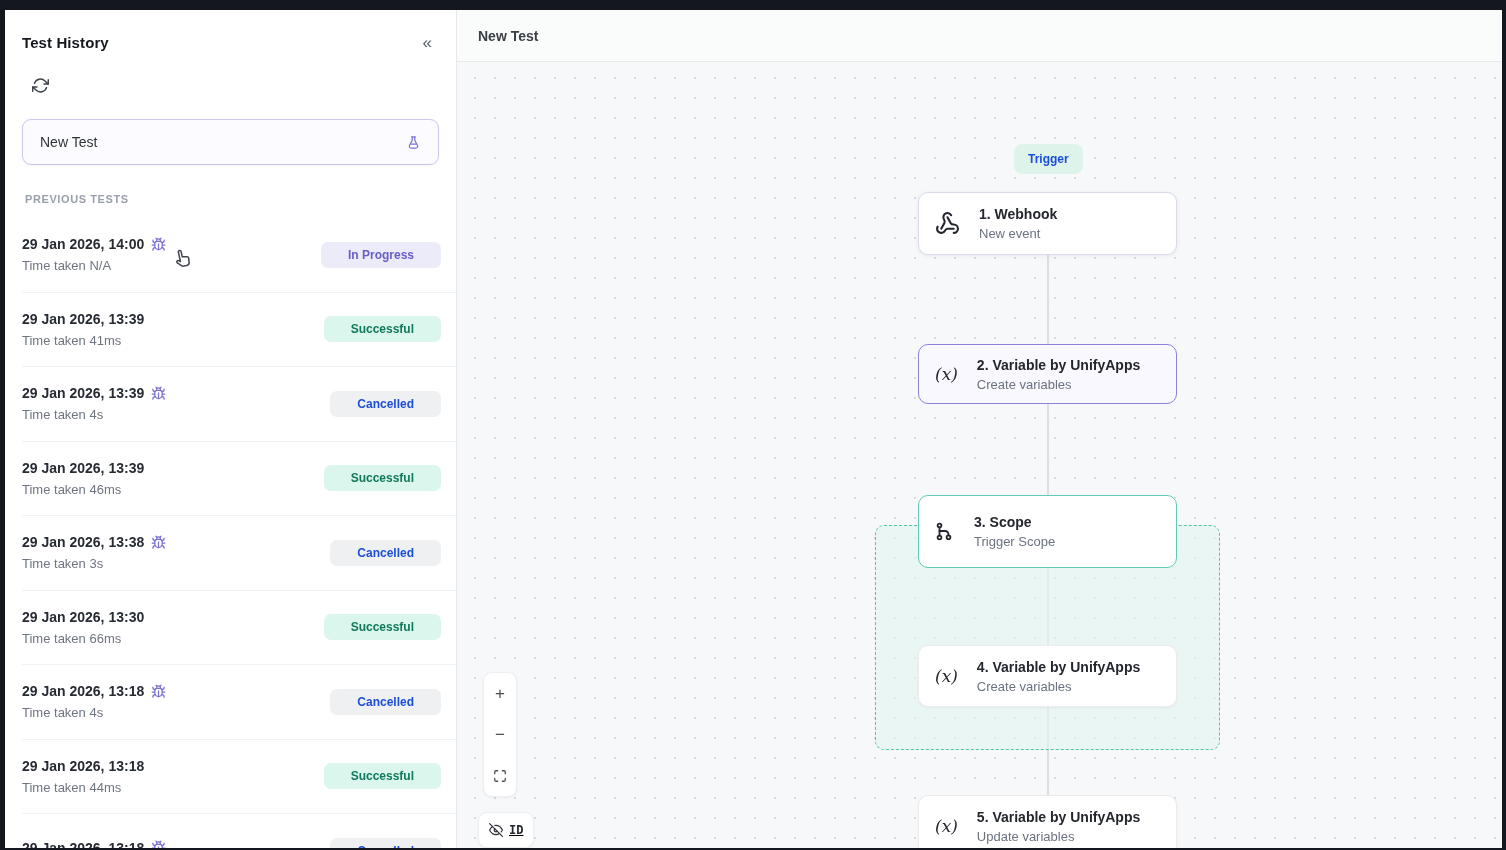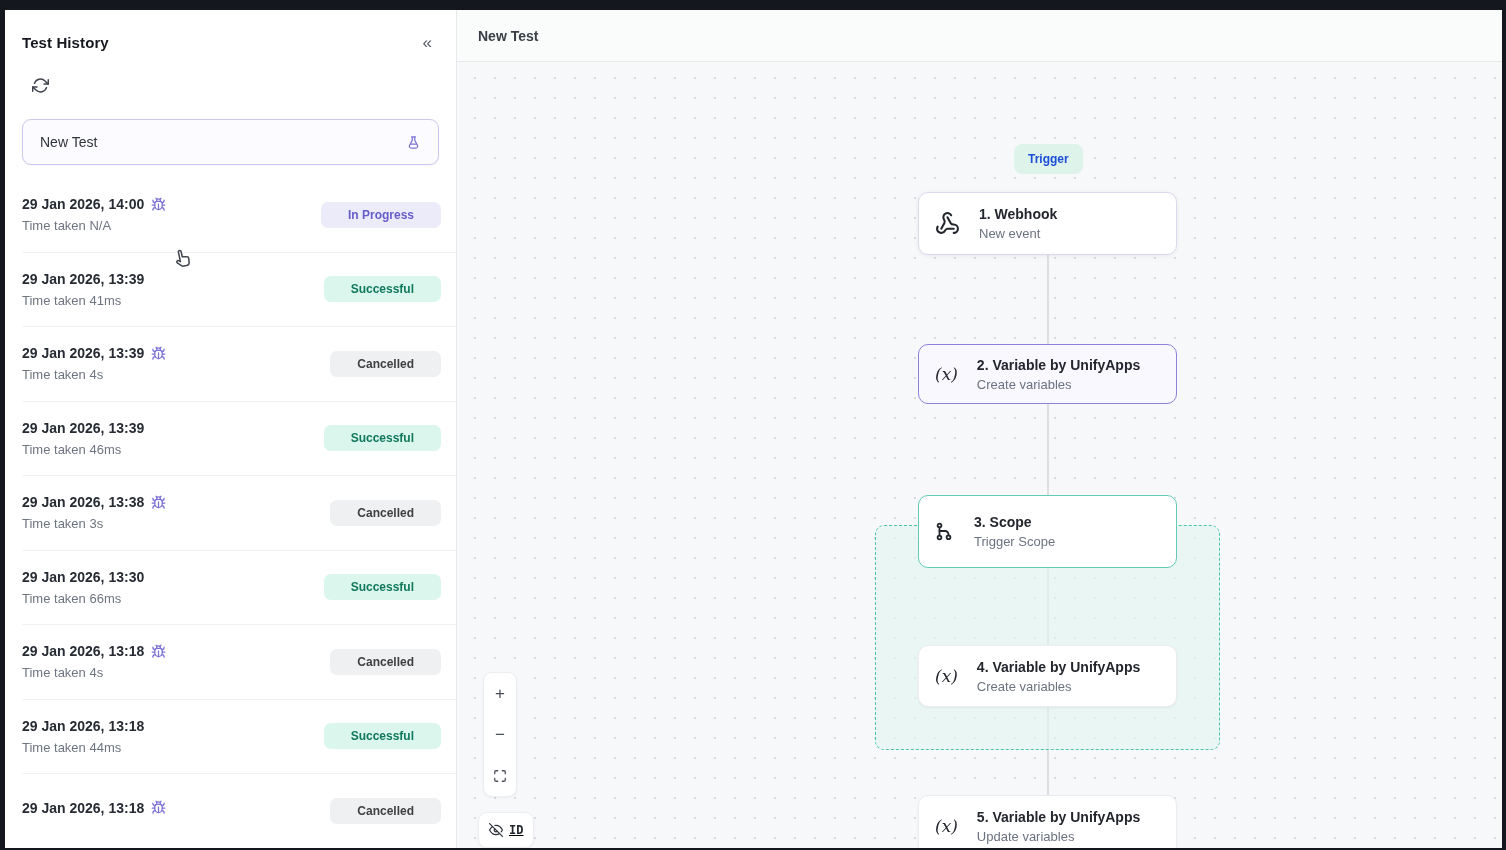--- a/index.html
+++ b/index.html
@@ -23,21 +23,21 @@
   .tests { margin-top:13px; flex:1; overflow:hidden; }
   .trow { height:74.5px; display:flex; align-items:center; justify-content:space-between; margin-left:17px; padding-right:15px; border-bottom:1px solid #f1f2f5; cursor:pointer; }
   .trow-dateline { display:flex; align-items:center; gap:7px; margin-bottom:6px; }
   .tdate { font-size:14px; font-weight:600; color:#272b33; }
   .bug-slot { color:#7b72d4; display:flex; }
   .bug-slot svg { width:15px; height:15px; }
   .ttime { font-size:13px; color:#6e7480; }
   .badge { font-size:12px; font-weight:600; padding:6px 27px; border-radius:7px; white-space:nowrap; }
   .b-progress { color:#675dc7; background:#ecebfa; }
   .b-success  { color:#10795c; background:#dbf6ec; }
-  .b-cancel   { color:#404040; background:#eef0f2; }
+  .b-cancel   { color:#1d4ed8; background:#eef0f2; }
 
   
   .canvas { flex:1; display:flex; flex-direction:column; overflow:hidden; }
   .canvas-header { height:52px; min-height:52px; background:#fafbfb; border-bottom:1px solid #e7e9eb; display:flex; align-items:center; padding-left:21px; }
   .canvas-title { font-size:14px; font-weight:700; color:#3a3f46; }
   .canvas-body { flex:1; position:relative; background:#f7f8f9;
     background-image:radial-gradient(circle,#d9dbdf 1.1px,transparent 1.1px);
     background-size:20px 20px; background-position:8px 6px; overflow:hidden; }
 
   .connector { position:absolute; left:590px; top:130px; bottom:0; width:1.5px; background:#dcdee2; }
@@ -93,20 +93,21 @@
     <div class="new-test">
       <span class="new-test-label">New Test</span>
       <span class="flask-icon">
         <svg viewBox="0 0 24 24" fill="none" stroke="currentColor" stroke-width="2" stroke-linecap="round" stroke-linejoin="round">
             <path d="M9 3h6M10 3v5.5L5.6 16.8A3 3 0 0 0 8.3 21h7.4a3 3 0 0 0 2.7-4.2L14 8.5V3"></path>
             <path d="M7.6 14.5h8.8"></path>
           </svg>
       </span>
     </div>
 
+    <div class="section-label">PREVIOUS TESTS</div>
 
     <div class="tests">
 
       <div class="trow">
         <div>
             <div class="trow-dateline">
               <span class="tdate">29 Jan 2026, 14:00</span>
               <span class="bug-slot">
                 <svg viewBox="0 0 24 24" fill="none" stroke="currentColor" stroke-width="2" stroke-linecap="round">
                   <path d="m8 2 1.9 1.9M14.1 3.9 16 2"></path>

